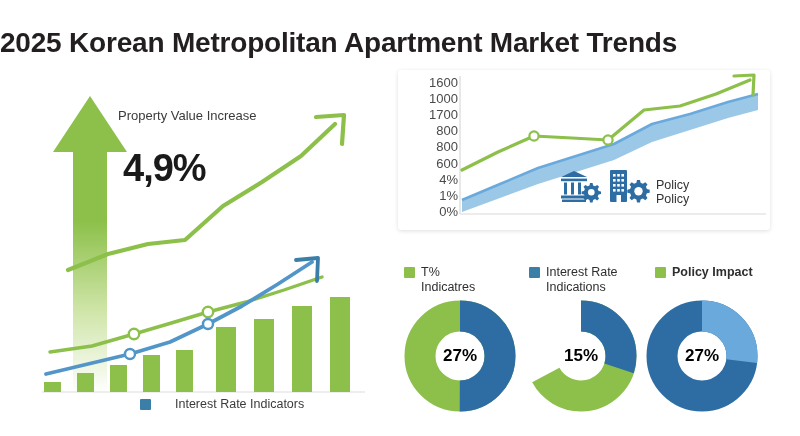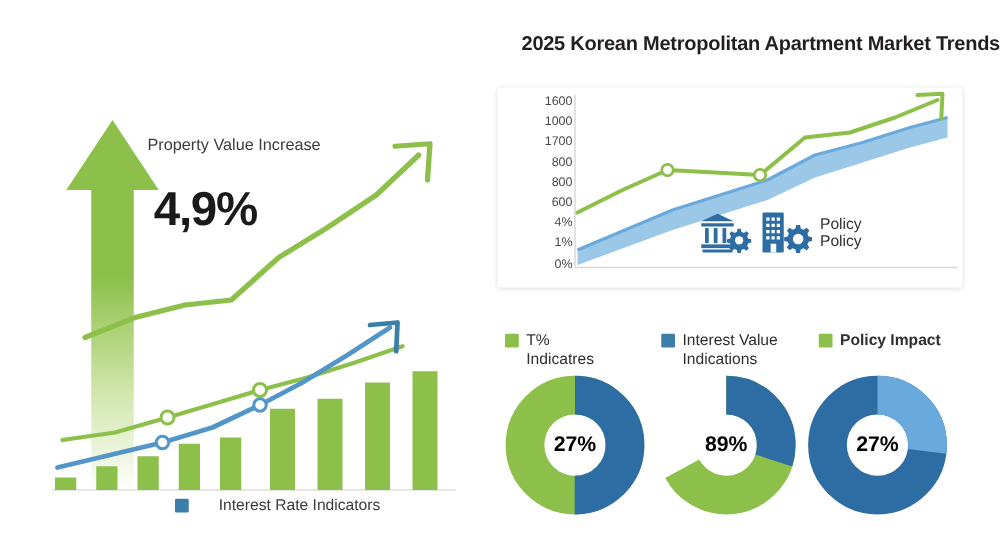--- a/index.html
+++ b/index.html
@@ -9,22 +9,22 @@
     font-family:"Liberation Sans", sans-serif;
     overflow:hidden;
     position:relative;
     color:#231f20;
   }
   .stage{position:absolute;inset:0;}
 
   
   #page-title{
     position:absolute;left:0;top:27px;width:800px;
-    text-align:right;
-    font-size:16px;font-weight:bold;
+    text-align:left;
+    font-size:28px;font-weight:bold;
     letter-spacing:-0.2px;
     color:#231f20;
   }
 
   
   #left-panel{position:absolute;left:30px;top:84px;width:350px;height:345px;}
 
   #big-arrow{position:absolute;left:22px;top:10px;width:76px;height:300px;}
 
   #property-label{
@@ -49,28 +49,28 @@
   
   #right-card{
     position:absolute;left:398px;top:70px;width:372px;height:160px;
     background:#ffffff;
     border-radius:3px;
     box-shadow:0 1px 4px rgba(0,0,0,.13);
   }
   #axis-labels{
     position:absolute;left:0px;top:4px;width:60px;
     display:flex;flex-direction:column;align-items:flex-end;
-    font-size:10px;color:#4a4a4a;line-height:1;
+    font-size:13px;color:#4a4a4a;line-height:1;
   }
   #axis-labels span{height:16.2px;display:flex;align-items:center;}
   #right-graph{position:absolute;left:60px;top:2px;width:312px;height:152px;}
 
   #policy-block{
     position:absolute;left:162px;top:96px;
-    display:flex;align-items:center;gap:6px;
+    display:flex;align-items:flex-end;gap:6px;
   }
   #policy-text{
     font-size:12.5px;color:#333;line-height:1.12;white-space:nowrap;
   }
 
   
   #donut-legend{
     position:absolute;left:398px;top:265px;width:372px;height:36px;
   }
   .dlg{position:absolute;display:flex;align-items:flex-start;gap:6px;
@@ -237,21 +237,21 @@
       <span class="legend-swatch" style="background:#8CC04A"></span>
       <span>
         <span>T%</span><br>
         <span>Indicatres</span>
       </span>
     </div>
 
     <div class="dlg" style="left:131px;top:0;">
       <span class="legend-swatch" style="background:#3B7EA8"></span>
       <span>
-        <span>Interest Value</span><br>
+        <span>Interest Rate</span><br>
         <span>Indications</span>
       </span>
     </div>
 
     <div class="dlg" style="left:257px;top:0;font-weight:bold;">
       <span class="legend-swatch" style="background:#8CC04A"></span>
       <span>Policy Impact</span>
     </div>
   </div>
 
@@ -263,21 +263,21 @@
         <circle cx="56" cy="56" r="40" fill="none" stroke="#2E6DA4" stroke-width="31" stroke-dasharray="125.7 125.7" transform="rotate(-90 56 56)"></circle>
       </svg>
       <div class="donut-label">27%</div>
     </div>
 
     <div class="donut" style="left:127px;">
       <svg width="112" height="112" viewBox="0 0 112 112">
         <circle cx="56" cy="56" r="40" fill="none" stroke="#8CC04A" stroke-width="31" stroke-dasharray="168.4 82.9" transform="rotate(-90 56 56)"></circle>
         <circle cx="56" cy="56" r="40" fill="none" stroke="#2E6DA4" stroke-width="31" stroke-dasharray="75.4 175.9" transform="rotate(-90 56 56)"></circle>
       </svg>
-      <div class="donut-label">89%</div>
+      <div class="donut-label">15%</div>
     </div>
 
     <div class="donut" style="left:248px;">
       <svg width="112" height="112" viewBox="0 0 112 112">
         <circle cx="56" cy="56" r="40" fill="none" stroke="#2E6DA4" stroke-width="31"></circle>
         <circle cx="56" cy="56" r="40" fill="none" stroke="#6AA9DC" stroke-width="31" stroke-dasharray="67.9 183.4" transform="rotate(-90 56 56)"></circle>
       </svg>
       <div class="donut-label">27%</div>
     </div>
   </div>

